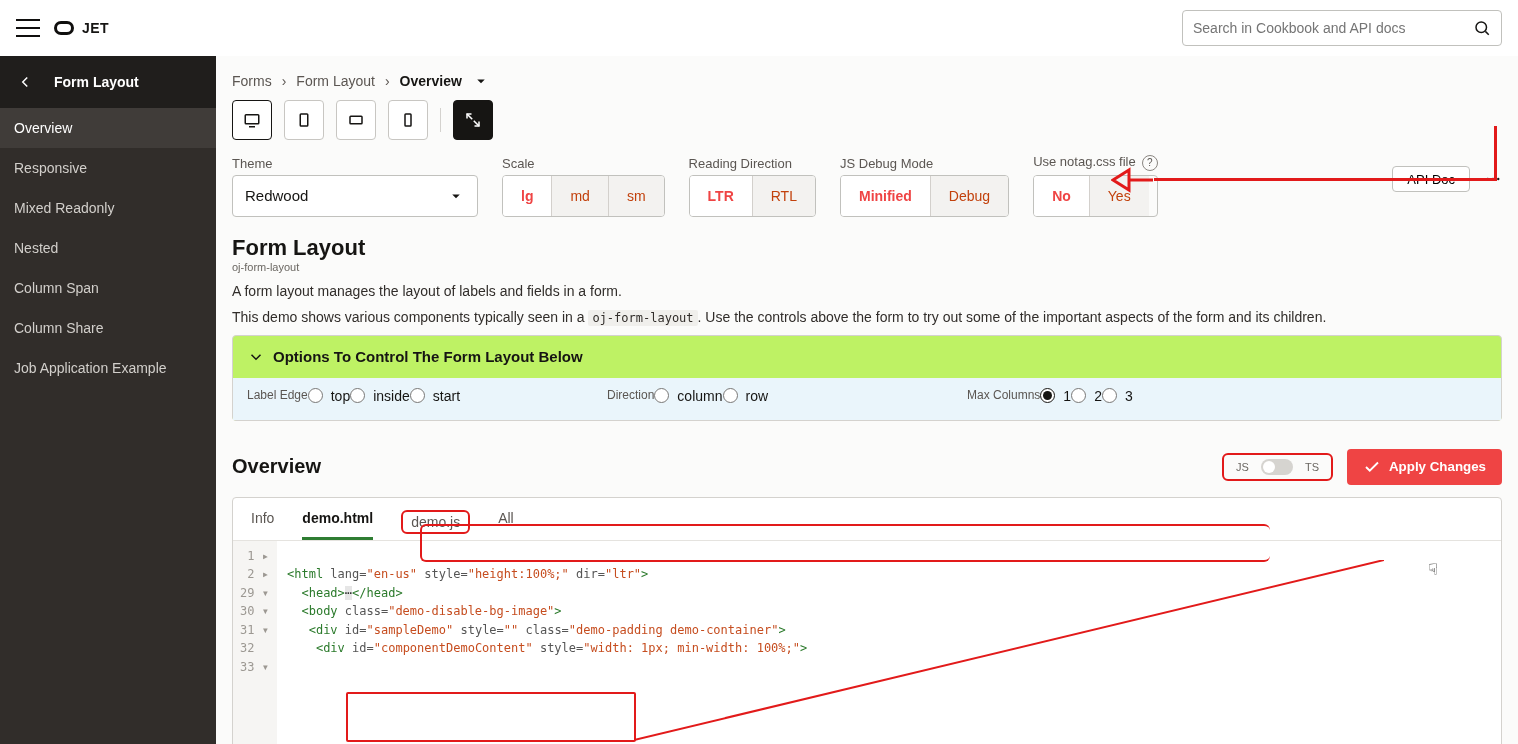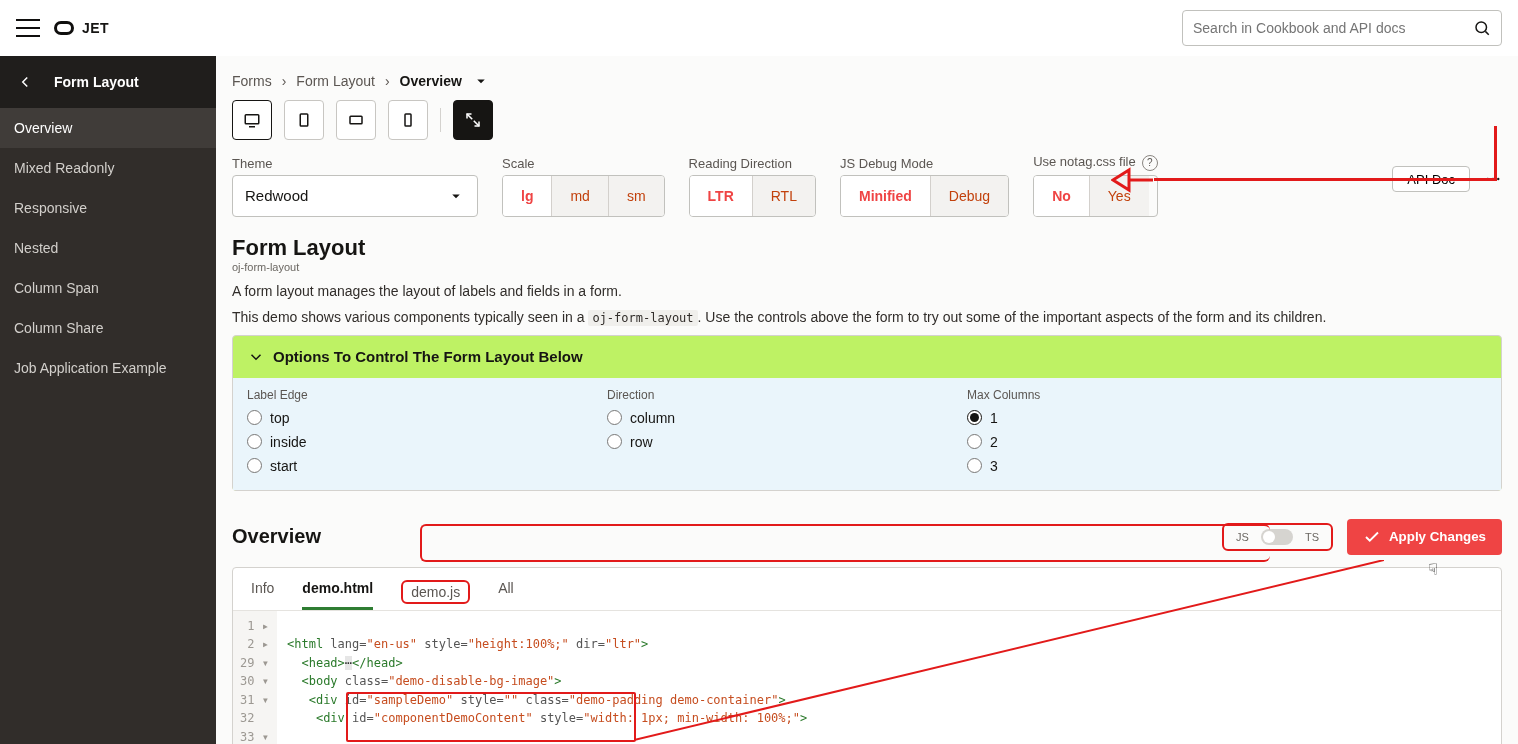--- a/index.html
+++ b/index.html
@@ -35,21 +35,21 @@
   .seg button { border:none; background:#f3f2f0; padding:0 18px; font-size:14px; color:#c2410c; cursor:pointer; border-right:1px solid #d3d0cc; }
   .seg button:last-child { border-right:none; }
   .seg button.active { background:#fff; color:#ef4444; font-weight:600; }
   h2.form-title { font-size:22px; font-weight:800; margin-top:4px; }
   .subtag { font-size:11px; color:#6b6762; margin-bottom:10px; }
   .desc { font-size:14px; color:#312d2a; margin-bottom:10px; }
   .desc code { font-family: Menlo, Consolas, monospace; font-size:12px; background:#f0efec; padding:1px 4px; border-radius:2px; }
   .options-box { border:1px solid #d4d2ce; border-radius:4px; background:#bef264; margin-top:8px; }
   .options-head { display:flex; align-items:center; gap:8px; padding:12px 14px; font-weight:700; font-size:15px; }
   .options-body { background:#eaf5fb; padding: 10px 14px 16px 14px; display:flex; gap:60px; }
-  .opt-col { display:flex; flex-direction:column; gap:8px; min-width:300px; }
+  .opt-col { display:flex; gap:0; min-width:300px; }
   .opt-col .hdr { font-size:12px; color:#5b5652; }
   .radio { display:flex; align-items:center; gap:8px; font-size:14px; }
   .radio input { width:15px; height:15px; accent-color:#161513; }
   .overview-row { display:flex; align-items:center; margin-top:28px; gap:14px; }
   .overview-row h3 { font-size:20px; font-weight:800; }
   .lang-toggle { display:flex; align-items:center; gap:12px; border:2px solid #e21a1a; border-radius:6px; padding:4px 12px; }
   .toggle-pill { width:32px; height:16px; border-radius:10px; background:#d6d4d0; position:relative; }
   .toggle-pill::after { content:""; position:absolute; width:12px; height:12px; background:#fff; border-radius:50%; top:2px; left:2px; }
   .apply-btn { background:#ef4444; color:#fff; border:none; border-radius:4px; height:36px; padding:0 16px; display:flex; align-items:center; gap:8px; font-weight:600; cursor:pointer; }
   .apidoc-btn { height:26px; padding:0 14px; border:1px solid #c1c1bd; background:#fff; border-radius:4px; font-size:13px; cursor:pointer; }
@@ -97,22 +97,22 @@
 
   <div class="main">
     <div class="sidebar">
       <div class="sb-header">
         <svg class="icon sb-back" viewBox="0 0 24 24" fill="none" stroke="#fff" stroke-width="2">
             <polyline points="15 18 9 12 15 6"></polyline>
           </svg>
         <span>Form Layout</span>
       </div>
       <div class="sb-item active"><span>Overview</span></div>
+      <div class="sb-item"><span>Responsive</span></div>
       <div class="sb-item"><span>Mixed Readonly</span></div>
-      <div class="sb-item"><span>Responsive</span></div>
       <div class="sb-item"><span>Nested</span></div>
       <div class="sb-item"><span>Column Span</span></div>
       <div class="sb-item"><span>Column Share</span></div>
       <div class="sb-item"><span>Job Application Example</span></div>
     </div>
 
     <div class="content" style="position:relative;">
       <div class="breadcrumb">
         <span>Forms</span>
           <span>›</span>

